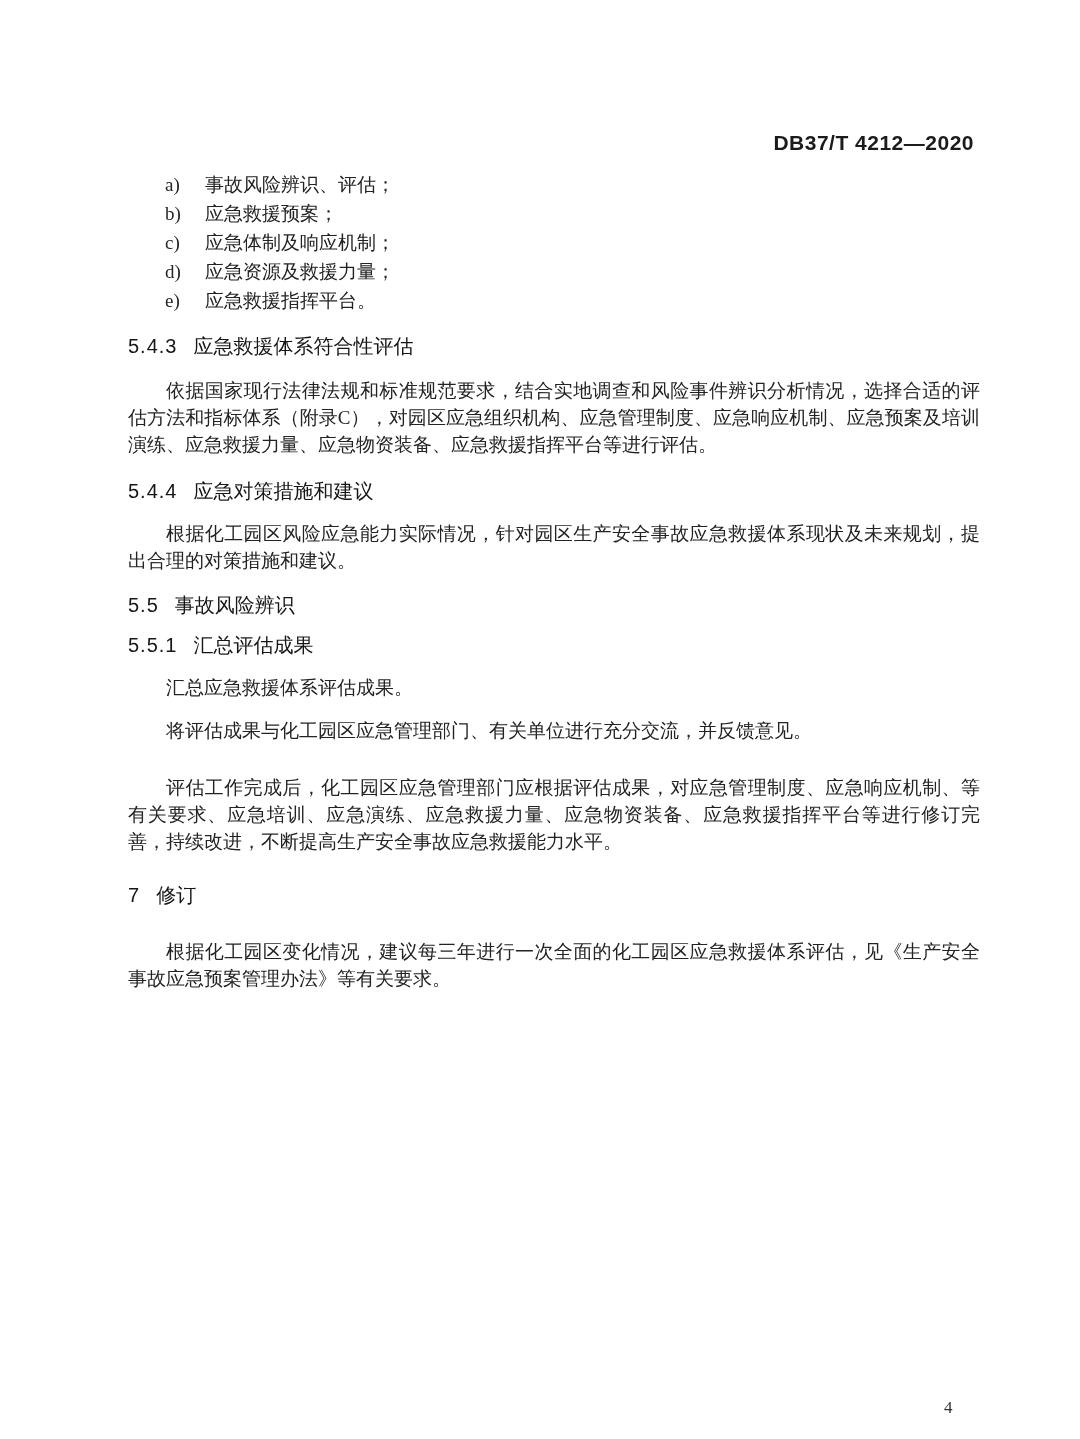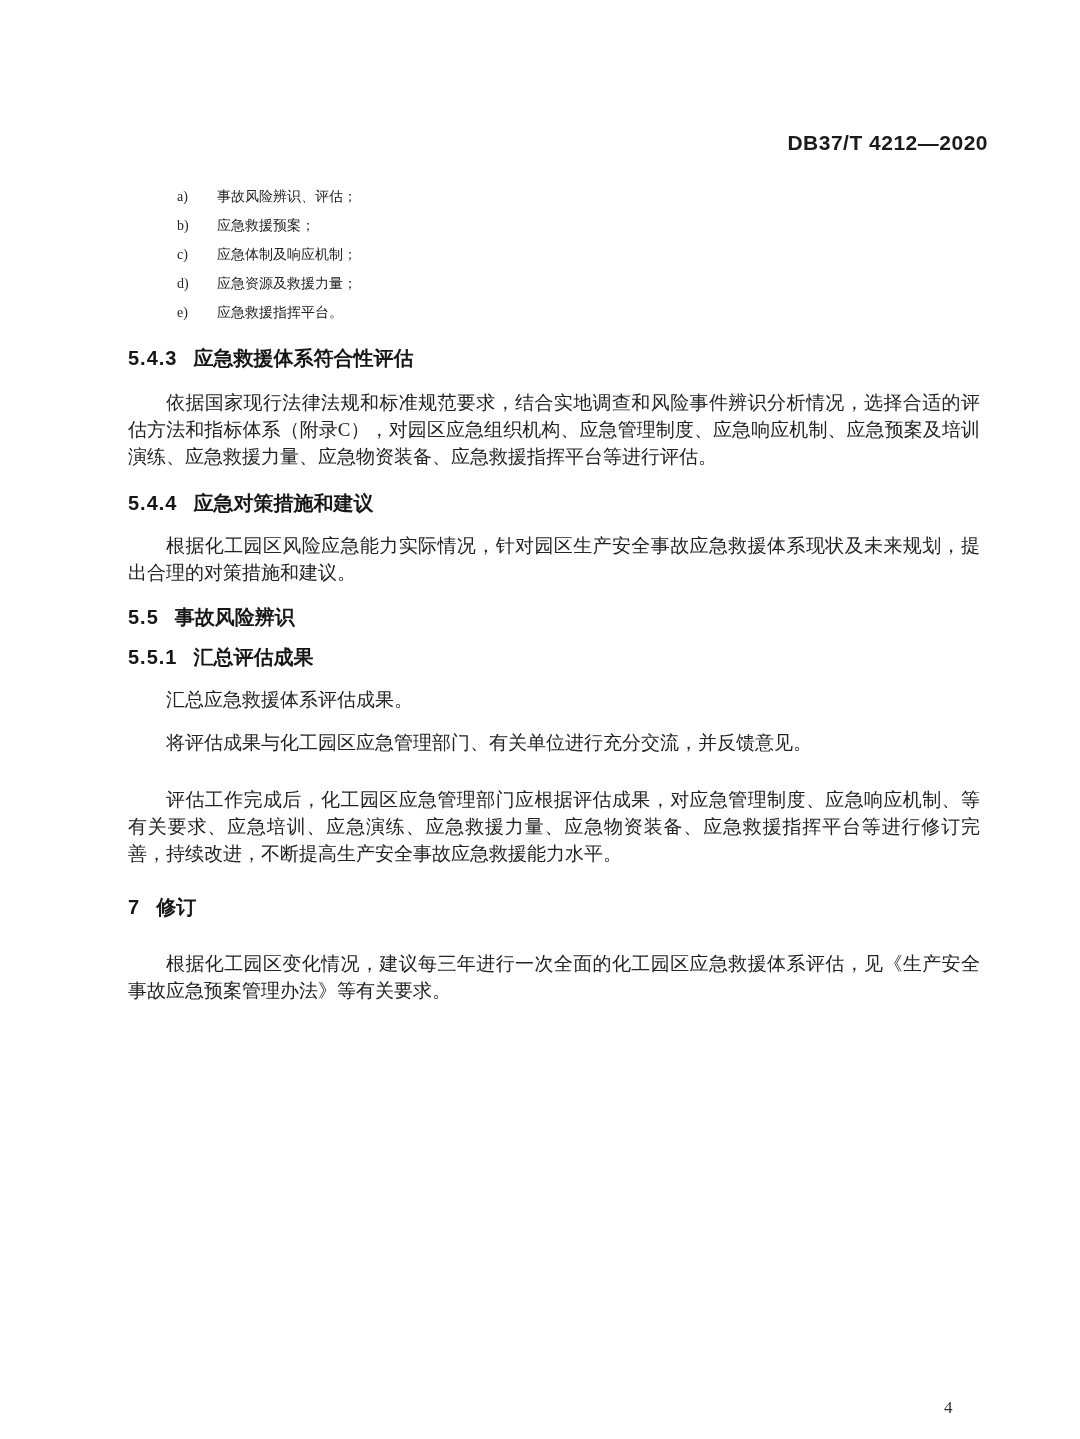--- a/index.html
+++ b/index.html
@@ -8,50 +8,50 @@
     width: 1080px;
     height: 1439px;
     background: #ffffff;
     font-family: "Liberation Serif", "DejaVu Serif", serif;
     color: #212121;
     overflow: hidden;
   }
   .doc-header {
     position: absolute;
     top: 131px;
-    right: 92px;
+    right: 106px;
     font-family: "Liberation Sans", "DejaVu Sans", sans-serif;
     font-weight: 700;
     font-size: 21px;
     letter-spacing: 0.5px;
     color: #1b1b1b;
   }
   .content {
     position: absolute;
     left: 128px;
     top: 170px;
     width: 852px;
   }
   .alpha-list {
     list-style: none;
-    margin: 12px;
+    margin: 0;
     padding: 0;
-    font-size: 14px;
+    font-size: 19px;
   }
   .alpha-list li { line-height: 29px; }
   .alpha-list .marker {
     display: inline-block;
     width: 40px;
     margin-left: 37px;
     color: #262626;
   }
   .alpha-list .li-text { color: #222222; }
   .heading {
     font-family: "Liberation Sans", "DejaVu Sans", sans-serif;
-    font-weight: 700;
+    font-weight: 400;
     font-size: 20px;
     line-height: 26px;
     margin: 0;
     color: #161616;
   }
   .heading .h-num { margin-right: 16px; letter-spacing: 1px; }
   .para {
     font-size: 19px;
     line-height: 27px;
     text-align: justify;

